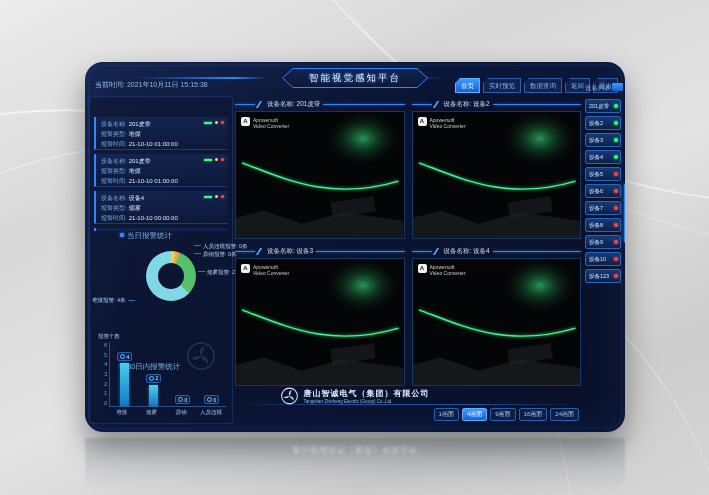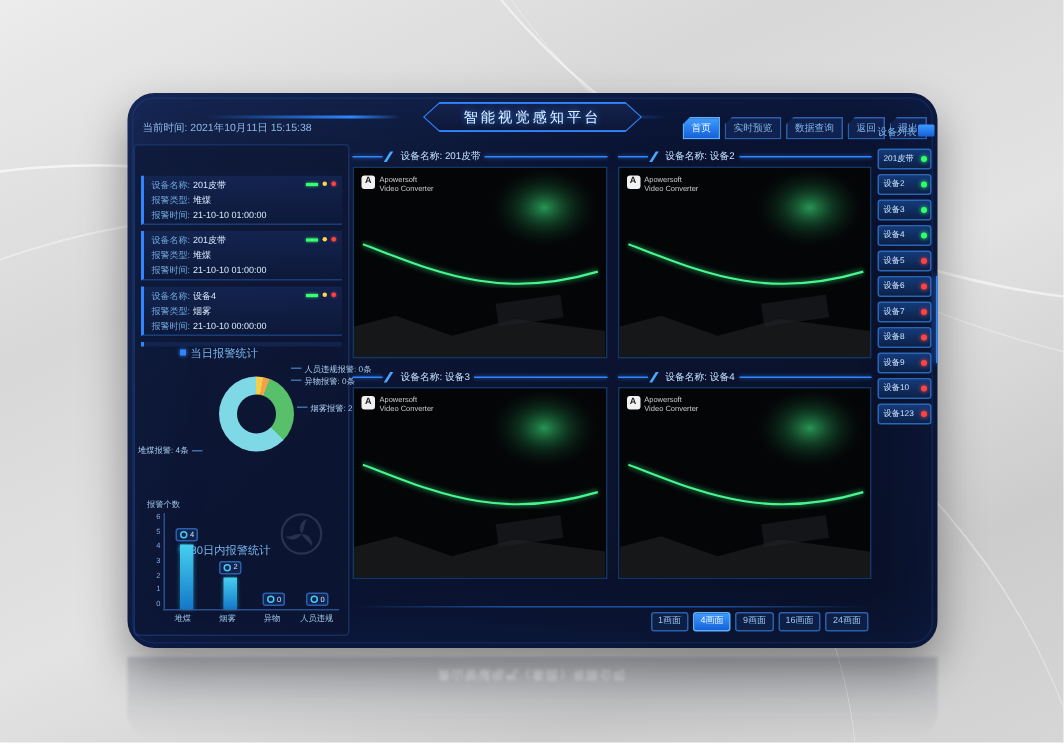--- a/index.html
+++ b/index.html
@@ -415,20 +415,34 @@
       </div>
         <div class="dev-item offline">
         <span>设备123</span>
         <span class="dev-dot"></span>
       </div>
     </div>
     <div class="rp-scroll"></div>
   </div>
 
   <div class="footer-div"></div>
+  <div class="company">
+    <svg width="18" height="18" viewBox="0 0 24 24">
+      <circle cx="12" cy="12" r="10.5" fill="none" stroke="#cfe4ff" stroke-width="1.4"></circle>
+      <g fill="#cfe4ff">
+          <path d="M12 12 C10 8 12 5 15 4 C13 7 14 9 12 12Z"></path>
+      <path transform="rotate(120 12 12)" d="M12 12 C10 8 12 5 15 4 C13 7 14 9 12 12Z"></path>
+      <path transform="rotate(240 12 12)" d="M12 12 C10 8 12 5 15 4 C13 7 14 9 12 12Z"></path>
+        </g>
+    </svg>
+    <div>
+      <div class="cn">唐山智诚电气（集团）有限公司</div>
+      <div class="en">Tangshan Zhicheng Electric (Group) Co.,Ltd.</div>
+    </div>
+  </div>
   <div class="layout-btns">
     <div class="lay-btn">1画面</div>
       <div class="lay-btn active">4画面</div>
       <div class="lay-btn">9画面</div>
       <div class="lay-btn">16画面</div>
       <div class="lay-btn">24画面</div>
   </div>
 
 </div>
 

